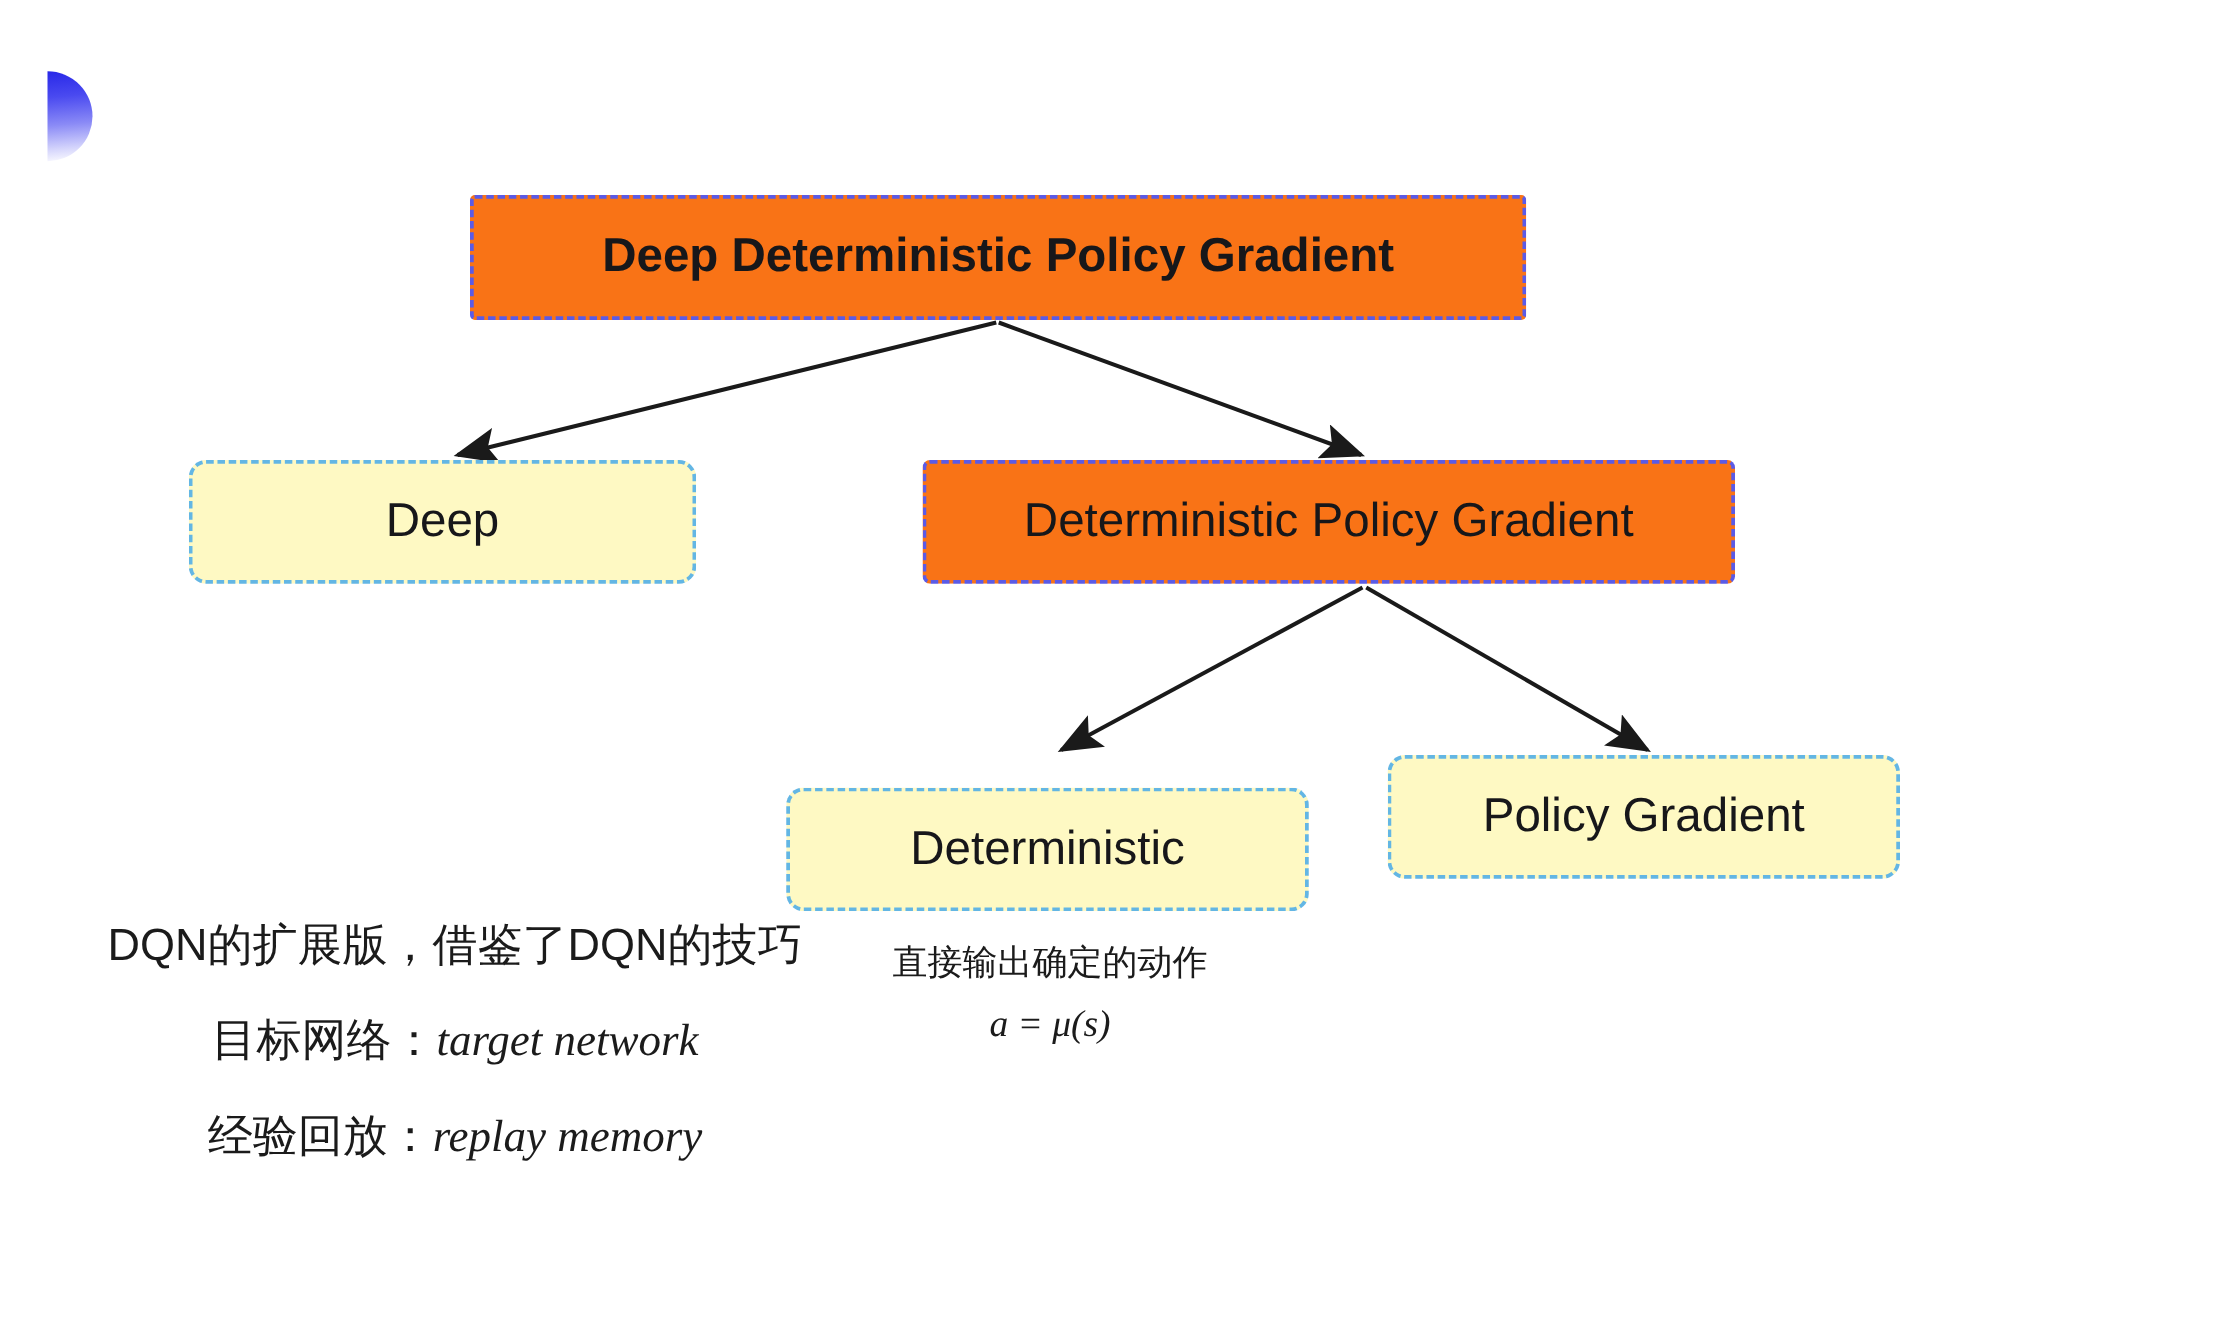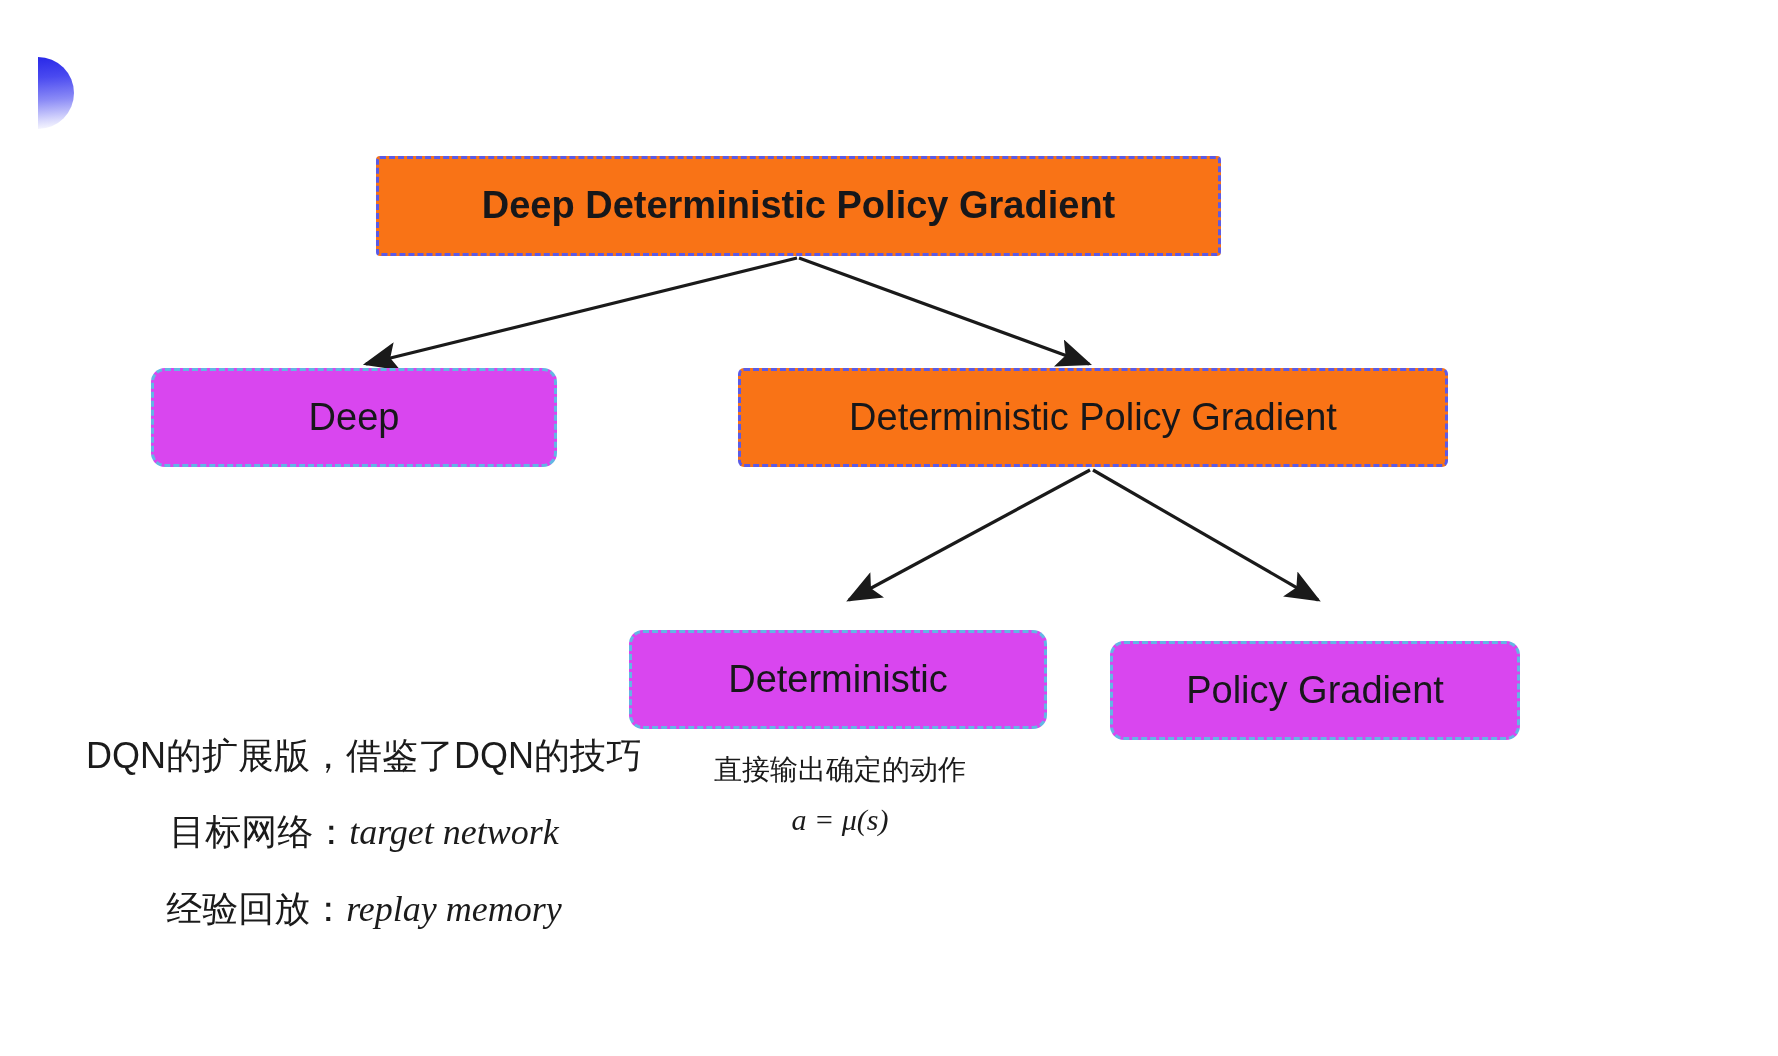--- a/index.html
+++ b/index.html
@@ -62,21 +62,21 @@
     text-align: center;
     color: #17171a;
     line-height: 1.15;
   }
   .node.purple {
     background: #f97316;
     border: 3px dashed #5b5be6;
     border-radius: 10px;
   }
   .node.blue {
-    background: #d946ef;
+    background: #fef9c3;
     border: 3px dashed #63b6e4;
     border-radius: 14px;
   }
 
   #node-root {
     left: 376px;
     top: 156px;
     width: 845px;
     height: 100px;
     font-size: 38px;
@@ -87,21 +87,21 @@
     left: 151px;
     top: 368px;
     width: 406px;
     height: 99px;
     font-size: 38px;
     font-weight: 400;
   }
   #node-dpg {
     left: 738px;
     top: 368px;
-    width: 710px;
+    width: 650px;
     height: 99px;
     font-size: 38px;
     font-weight: 400;
     border-radius: 6px;
   }
   #node-deterministic {
     left: 629px;
     top: 604px;
     width: 418px;
     height: 99px;
@@ -109,21 +109,20 @@
     font-weight: 400;
     margin-top: 26px;
   }
   #node-policy-gradient {
     left: 1110px;
     top: 604px;
     width: 410px;
     height: 99px;
     font-size: 38px;
     font-weight: 400;
-    margin-top: 37px;
   }
 
   
   .caption {
     position: absolute;
     color: #1b1b1b;
     text-align: center;
     line-height: 1.55;
   }
   .cap-line {

